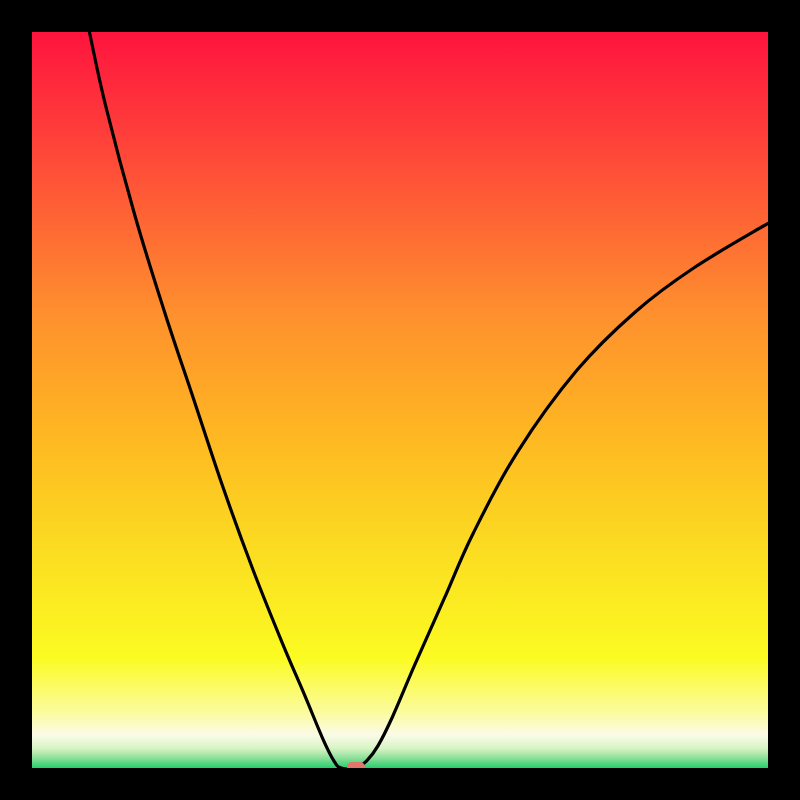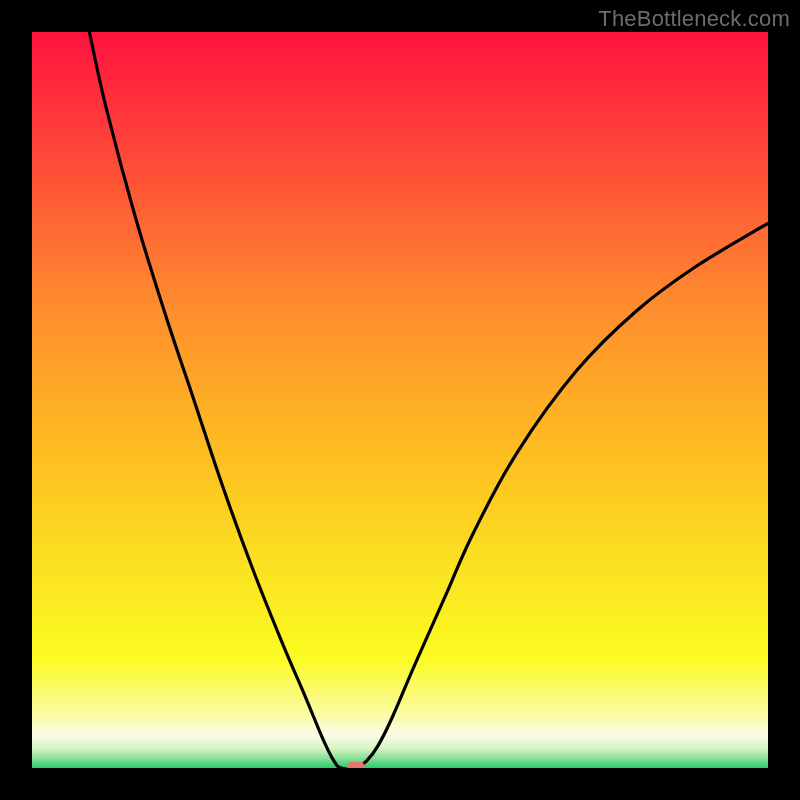--- a/index.html
+++ b/index.html
@@ -72,14 +72,13 @@
       <rect x="0" y="0" width="736" height="736" fill="url(#bg)"></rect>
     </svg>
 
     <svg class="curve" viewBox="0 0 736 736" preserveAspectRatio="none">
       <path id="curve-path" fill="none" stroke="#000" stroke-width="3.2" stroke-linecap="round" stroke-linejoin="round" d="M 57.41 0.00 C 60.32 13.25, 65.39 40.48, 73.60 73.60 C 81.81 106.72, 92.44 146.91, 103.04 184.00 C 113.64 221.09, 121.88 246.56, 132.48 279.68 C 143.08 312.80, 151.32 336.20, 161.92 368.00 C 172.52 399.80, 180.76 425.85, 191.36 456.32 C 201.96 486.79, 210.20 509.46, 220.80 537.28 C 231.40 565.10, 240.97 588.36, 250.24 610.88 C 259.51 633.40, 265.03 645.18, 272.32 662.40 C 279.61 679.62, 285.42 694.64, 290.72 706.56 C 296.02 718.48, 298.45 723.34, 301.76 728.64 C 305.07 733.94, 305.15 734.68, 309.12 736.00 C 313.09 737.32, 319.20 737.32, 323.84 736.00 C 328.48 734.68, 330.91 732.61, 334.88 728.64 C 338.85 724.67, 341.28 721.87, 345.92 713.92 C 350.56 705.97, 354.02 699.05, 360.64 684.48 C 367.26 669.91, 373.45 654.16, 382.72 632.96 C 391.99 611.76, 401.56 590.57, 412.16 566.72 C 422.76 542.87, 428.35 526.98, 441.60 500.48 C 454.85 473.98, 467.21 448.67, 485.76 419.52 C 504.31 390.37, 523.44 363.73, 544.64 338.56 C 565.84 313.39, 582.32 298.23, 603.52 279.68 C 624.72 261.13, 638.55 251.42, 662.40 235.52 C 686.25 219.62, 722.75 199.31, 736.00 191.36 "></path>
     </svg>
 
     <div id="marker" class="marker" style="left: 323.84px; top: 734.528px; background: rgb(226, 118, 109);"></div>
   </div>
 
-  <div class="watermark">TheBottleneck.com</div>
 </div>
 
 </body></html>

